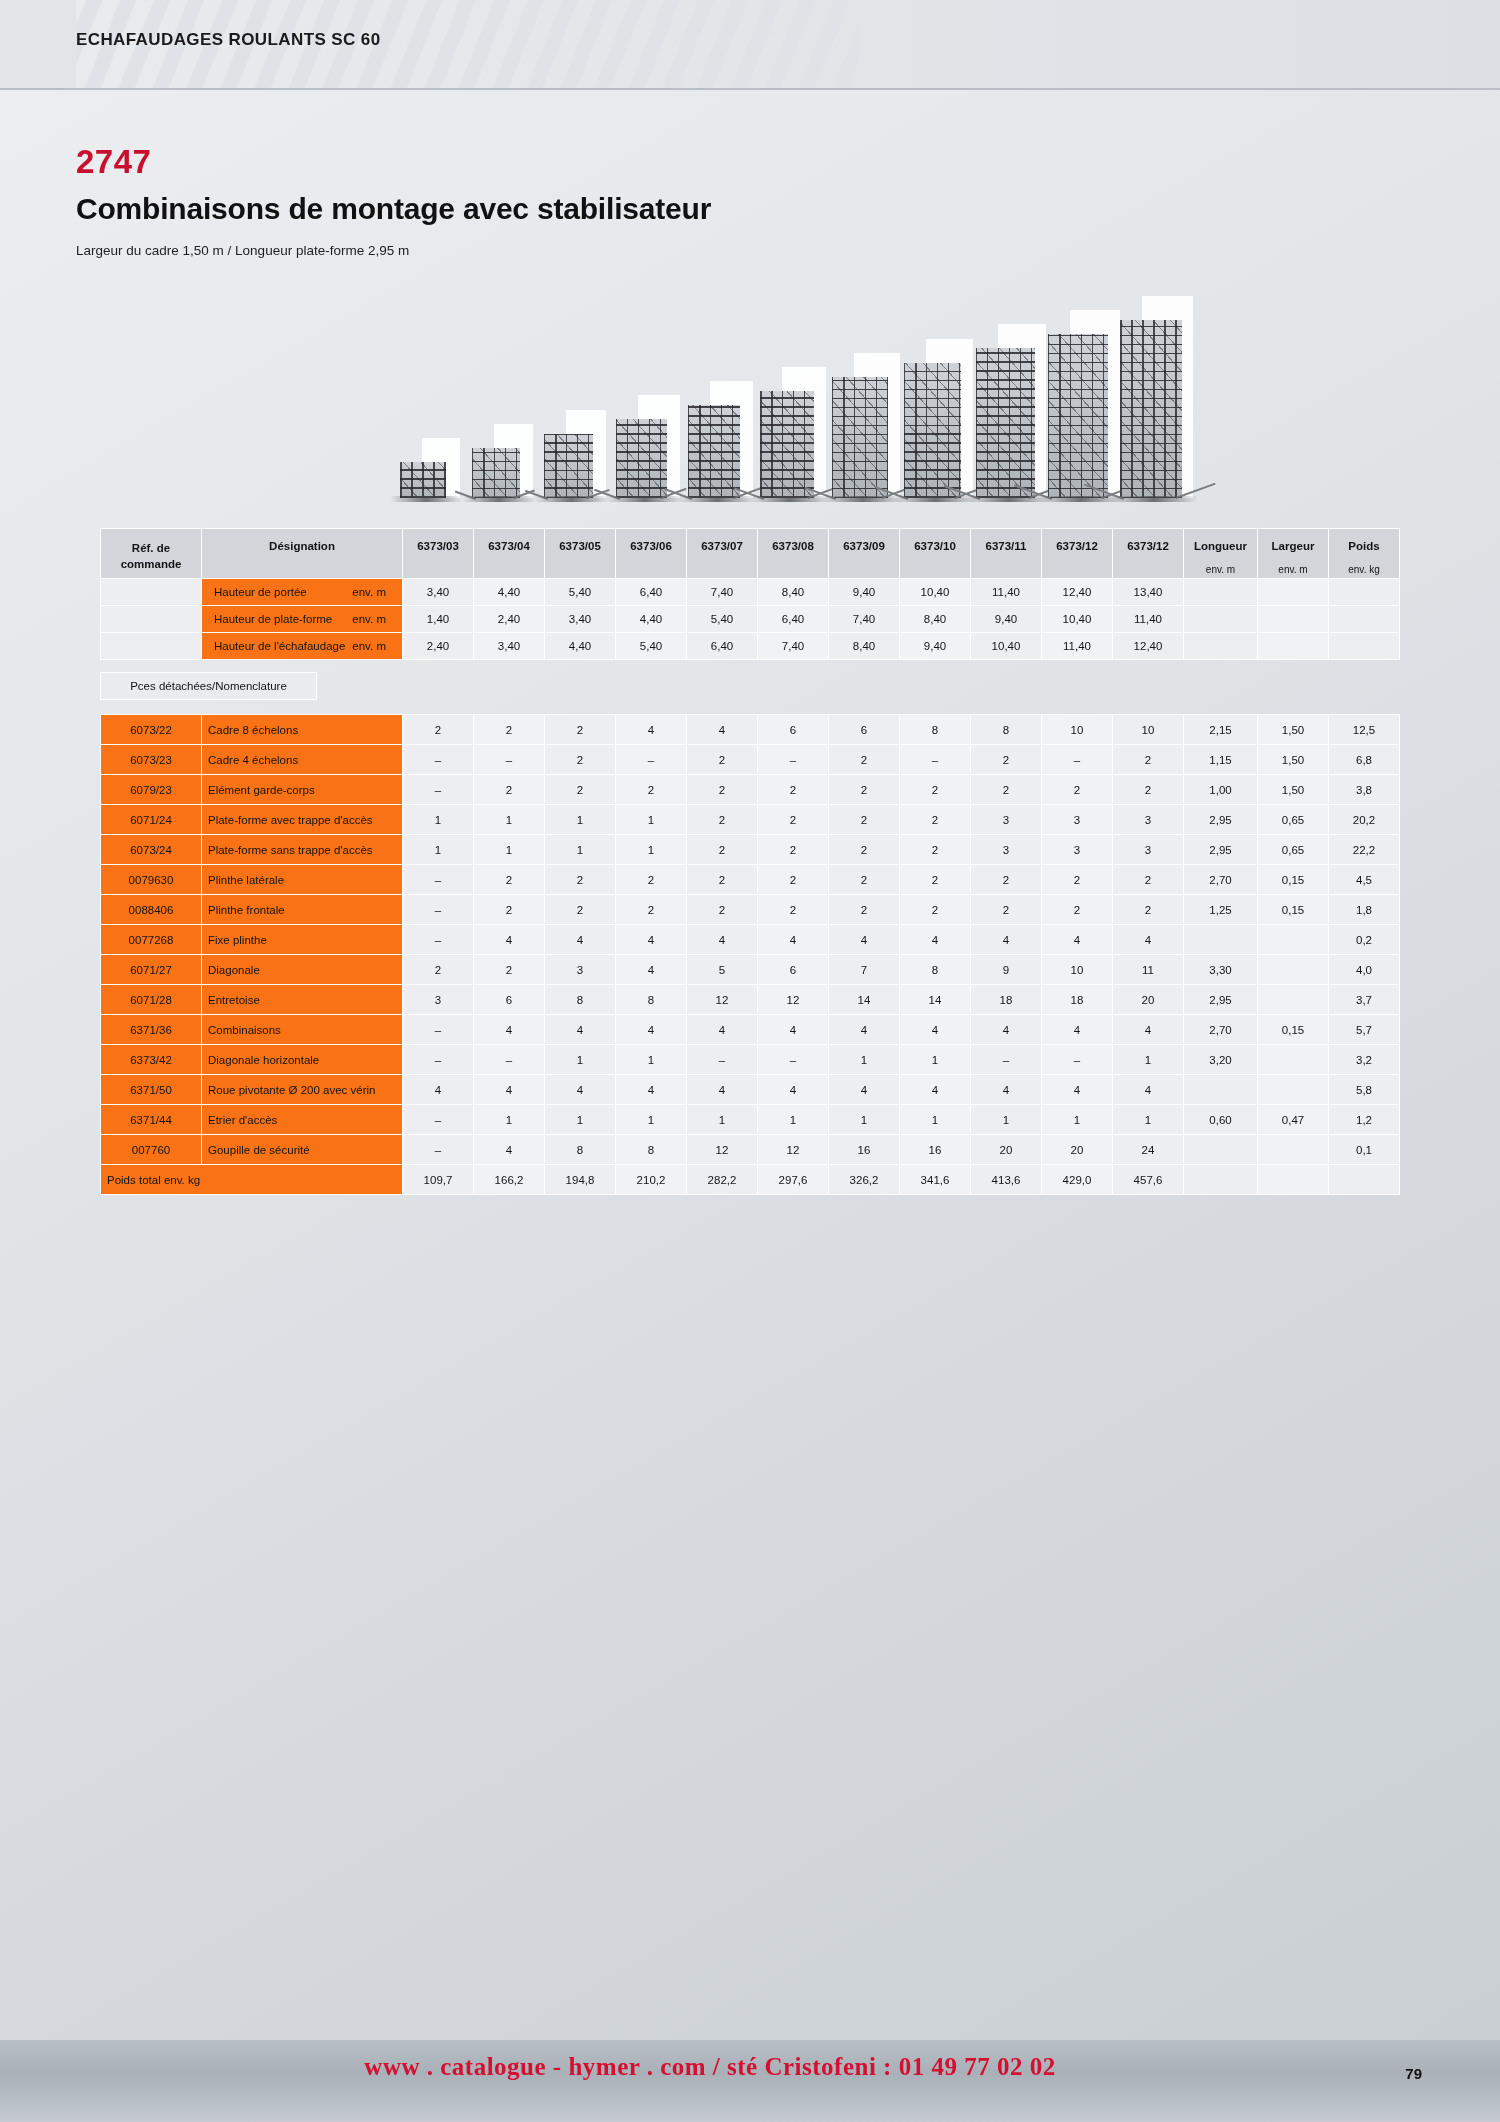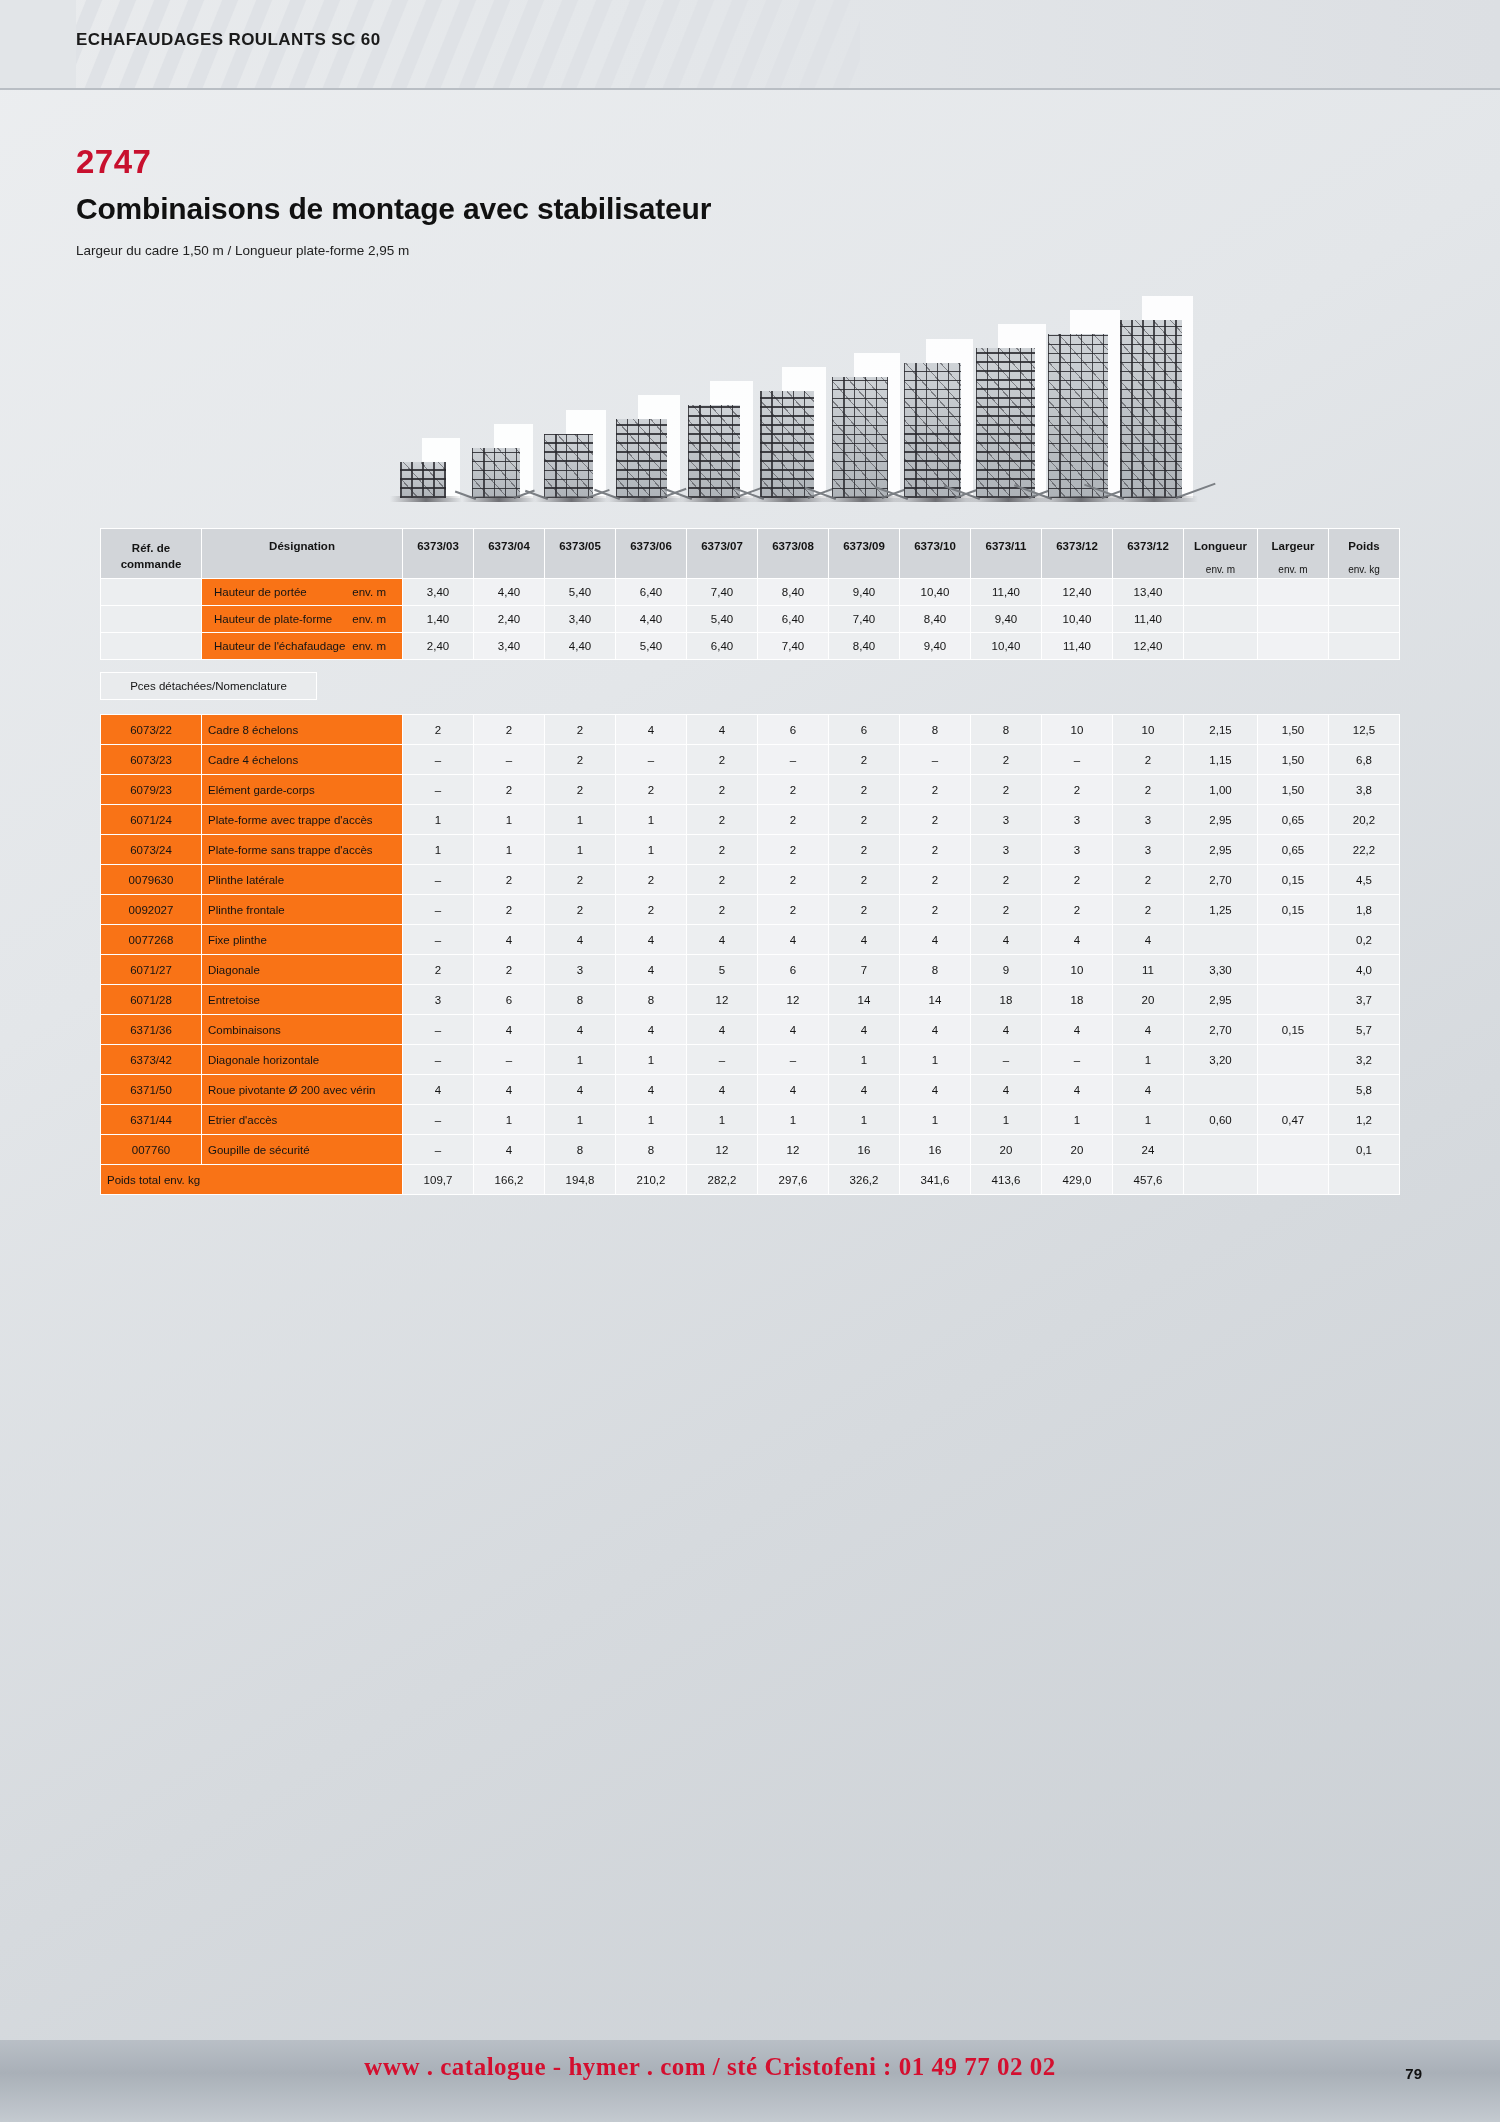--- a/index.html
+++ b/index.html
@@ -864,21 +864,21 @@
           </td>
           <td class="gw" style="width: 70px;">
             <div class="cell center">0,15</div>
           </td>
           <td class="g3" style="width: 70px;">
             <div class="cell center">4,5</div>
           </td>
         </tr>
         <tr>
           <td class="g2" style="width: 100px;">
-            <div class="cell center">0092027</div>
+            <div class="cell center">0088406</div>
           </td>
           <td class="g2" style="width: 200px;">
             <div class="cell left">Plinthe frontale</div>
           </td>
           <td class="g3" style="width: 70px;">
             <div class="cell center">–</div>
           </td>
           <td class="gw" style="width: 70px;">
             <div class="cell center">2</div>
           </td>

